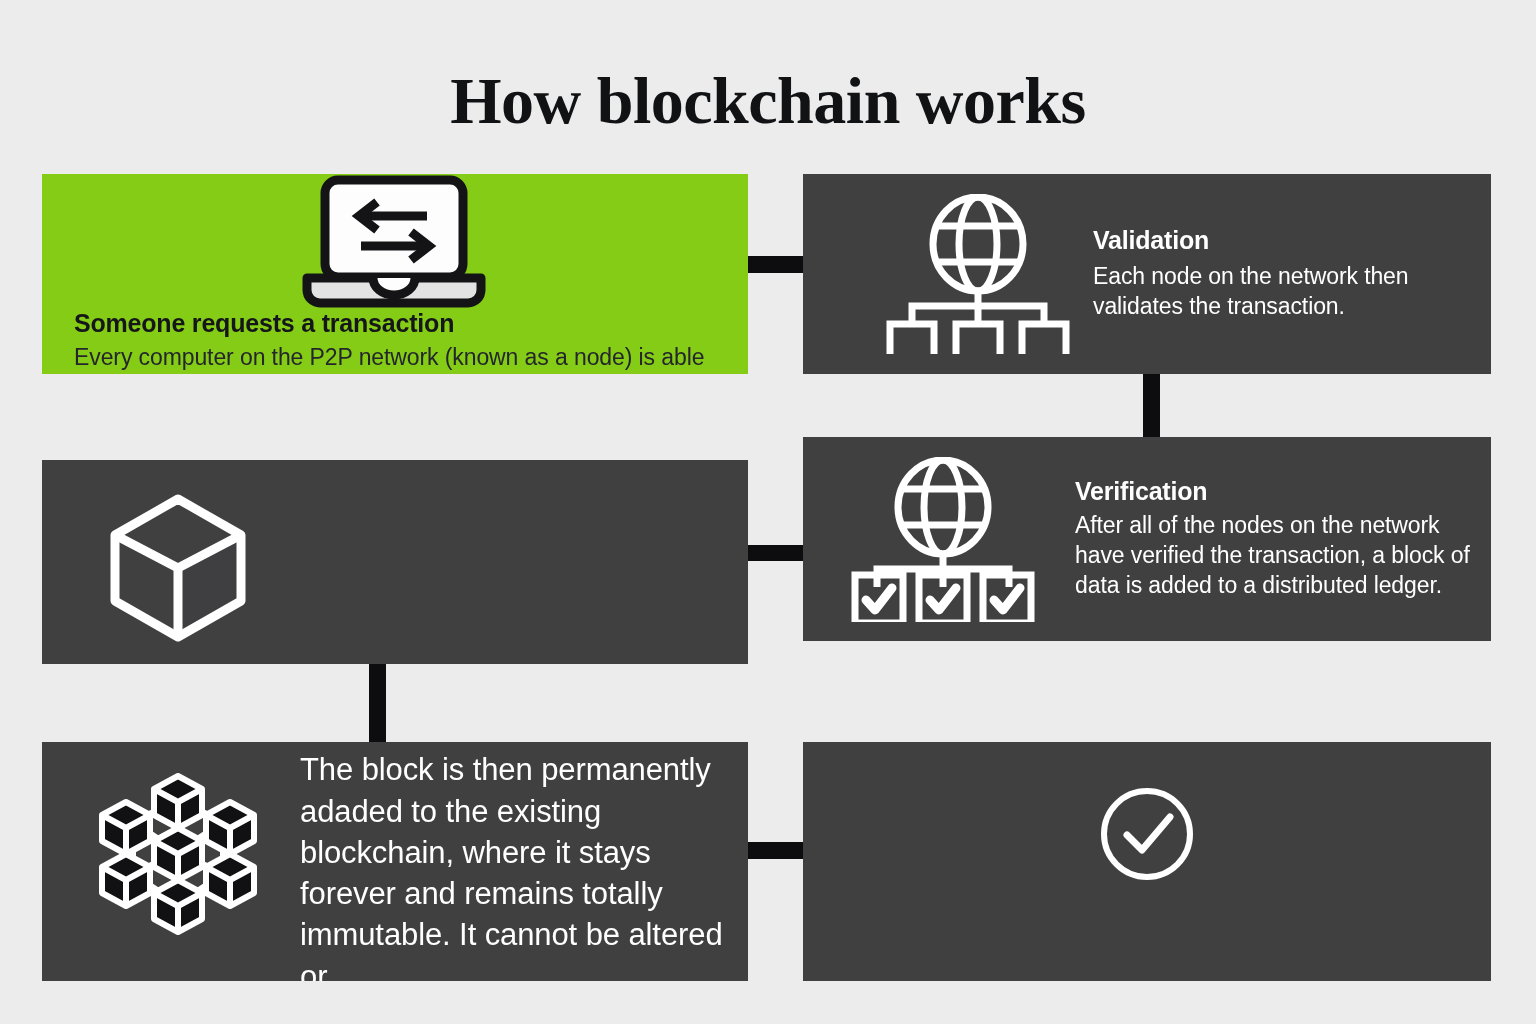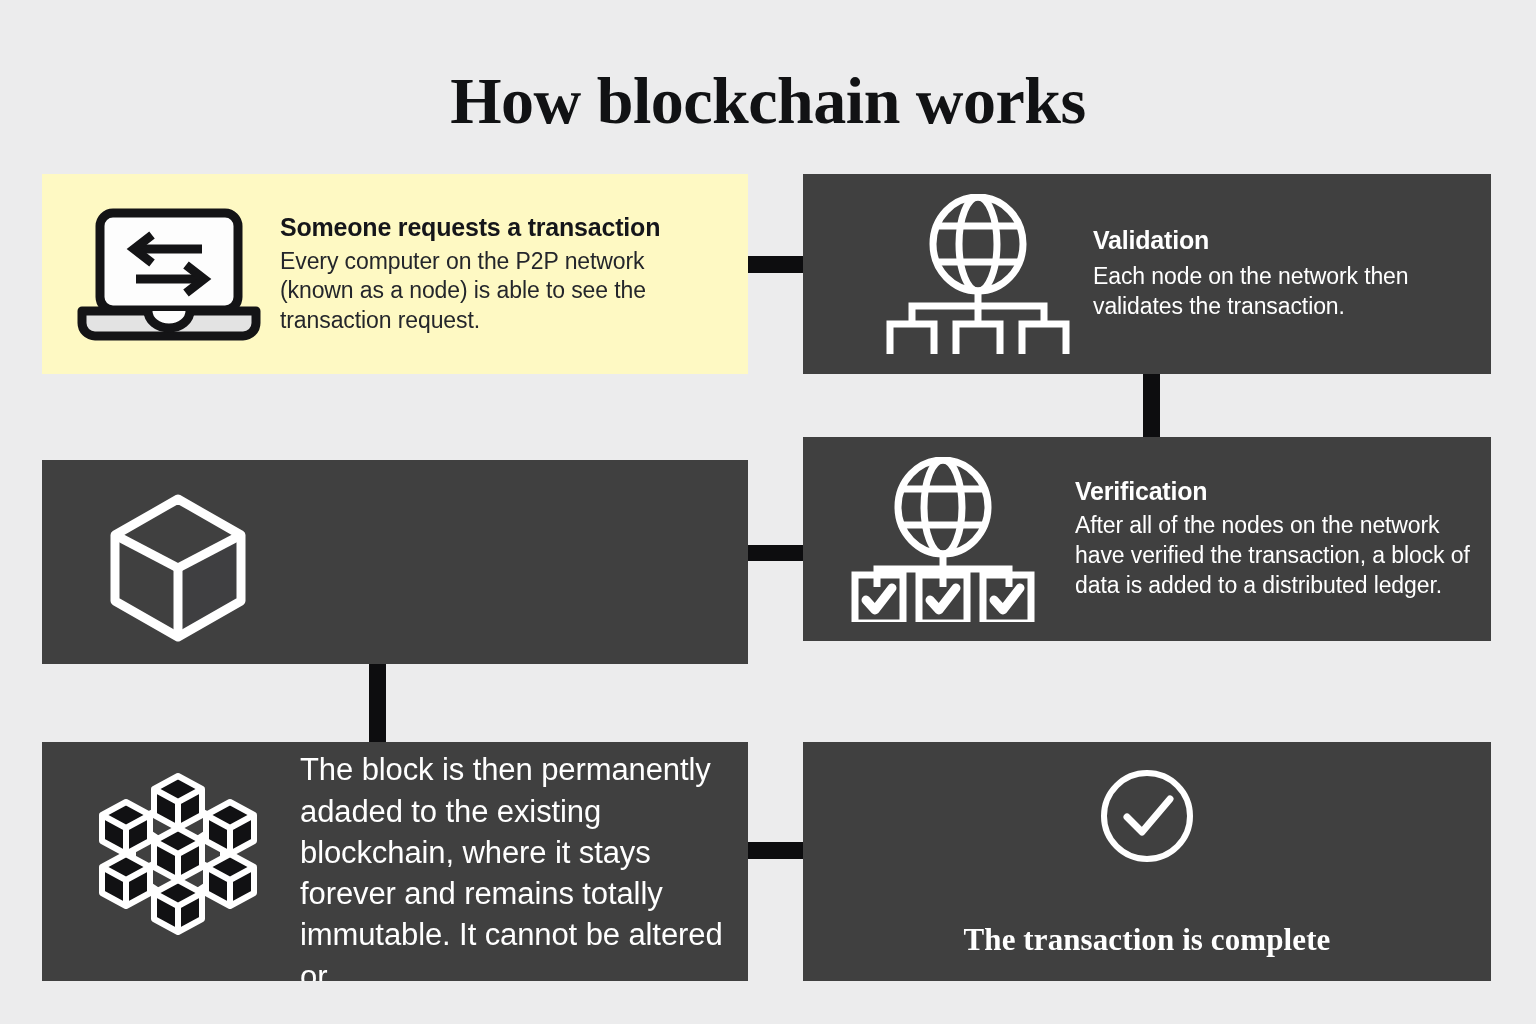--- a/index.html
+++ b/index.html
@@ -52,22 +52,23 @@
     box-sizing: border-box;
     display: flex;
     align-items: center;
     overflow: hidden;
   }
   .card.dark {
     background: #404040;
     color: #ffffff;
   }
   .card.light {
-    background: #fef9c3;
+    background: #84cc16;
     color: #15161a;
+    flex-direction: column;
   }
   .card-icon {
     flex: 0 0 auto;
     display: flex;
     align-items: center;
     justify-content: center;
   }
   .card-text {
     flex: 1 1 auto;
     min-width: 0;
@@ -266,16 +267,15 @@
     </div>
   </div>
 
   <div class="card dark" id="card-complete">
     <div class="complete-check">
       <svg width="100" height="100" viewBox="0 0 100 100" aria-hidden="true">
         <circle cx="50" cy="50" r="43" fill="none" stroke="#ffffff" stroke-width="6"></circle>
         <path d="M30 51 L45 66 L73 33" fill="none" stroke="#ffffff" stroke-width="7" stroke-linecap="round" stroke-linejoin="round"></path>
       </svg>
     </div>
-    <div class="complete-label">The transaction is complete</div>
   </div>
 
 </div>
 
 </body></html>

